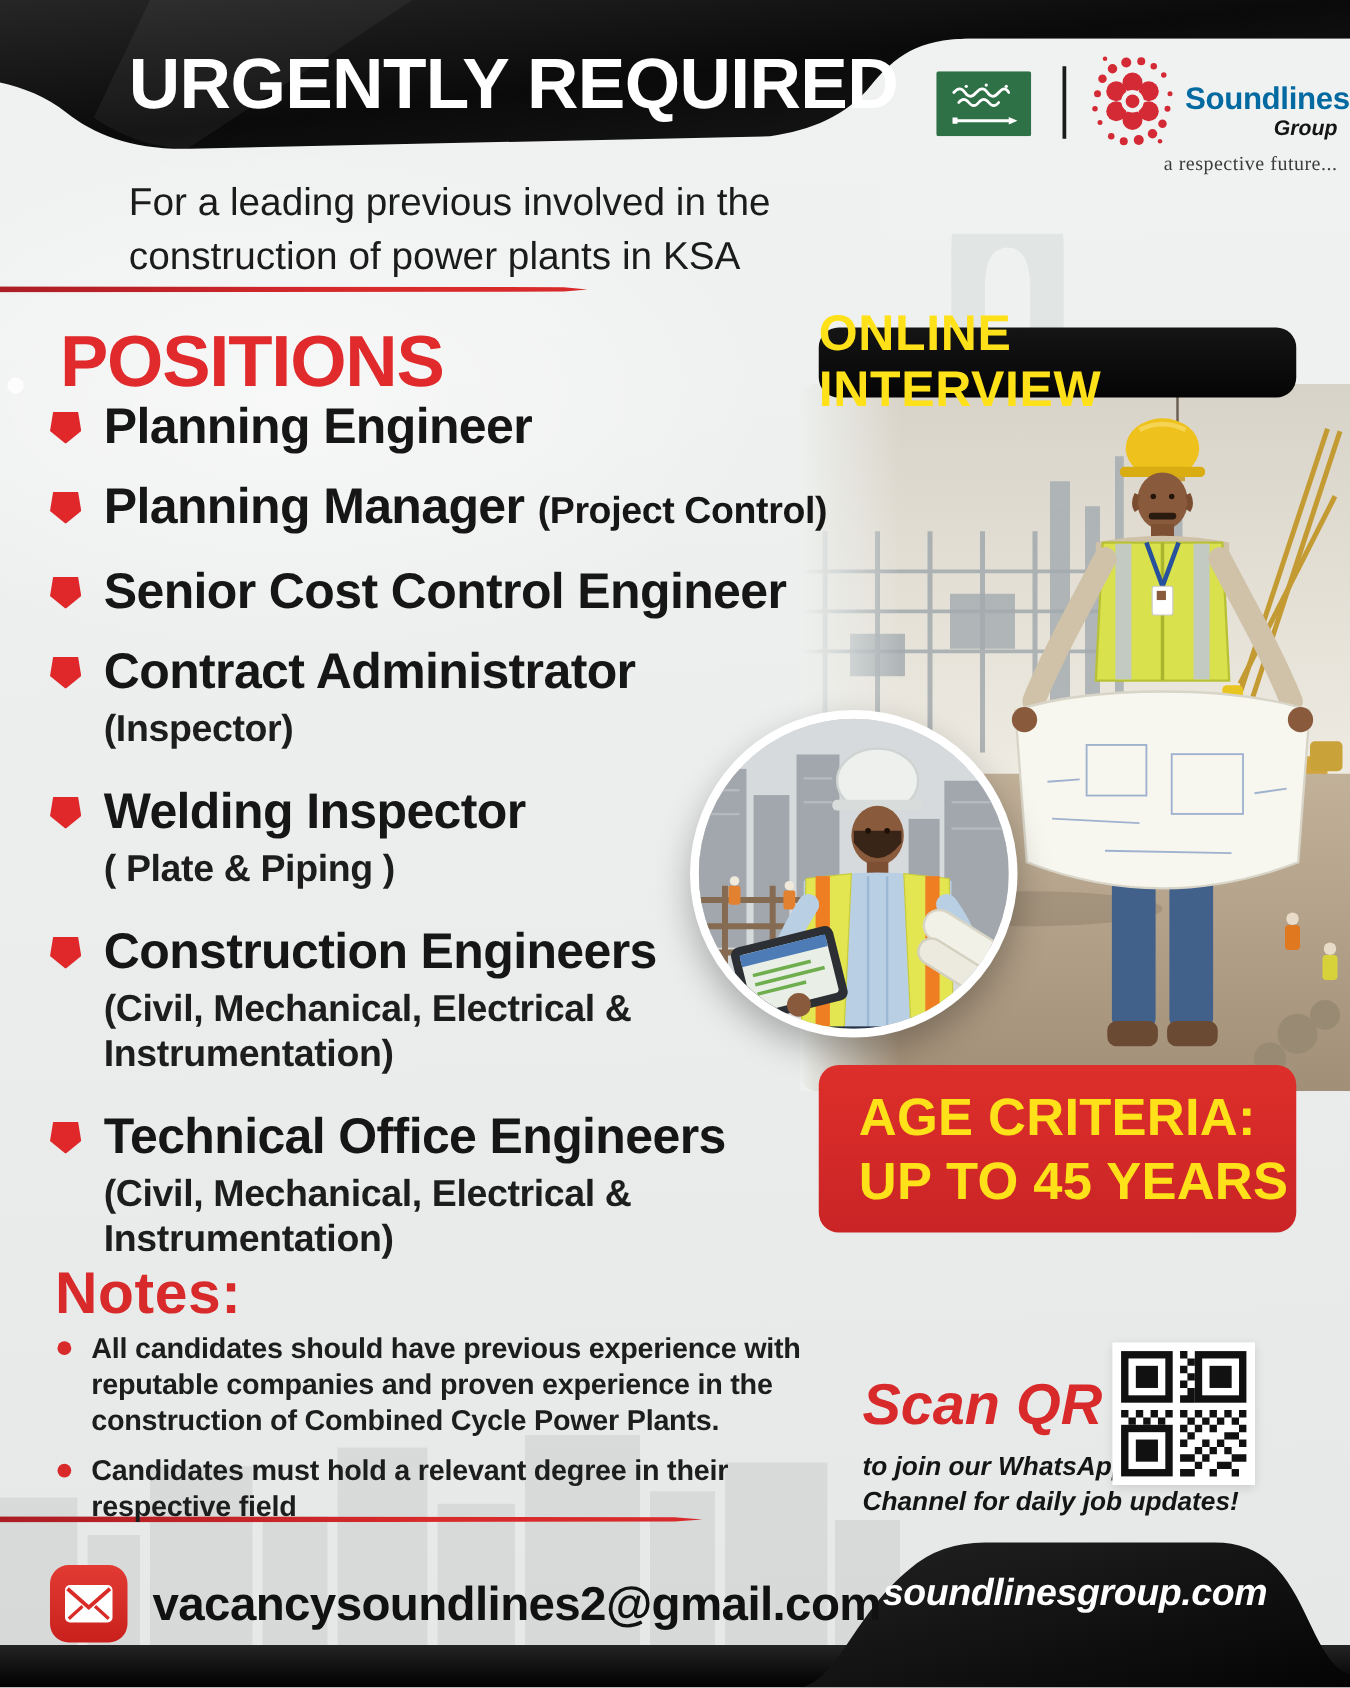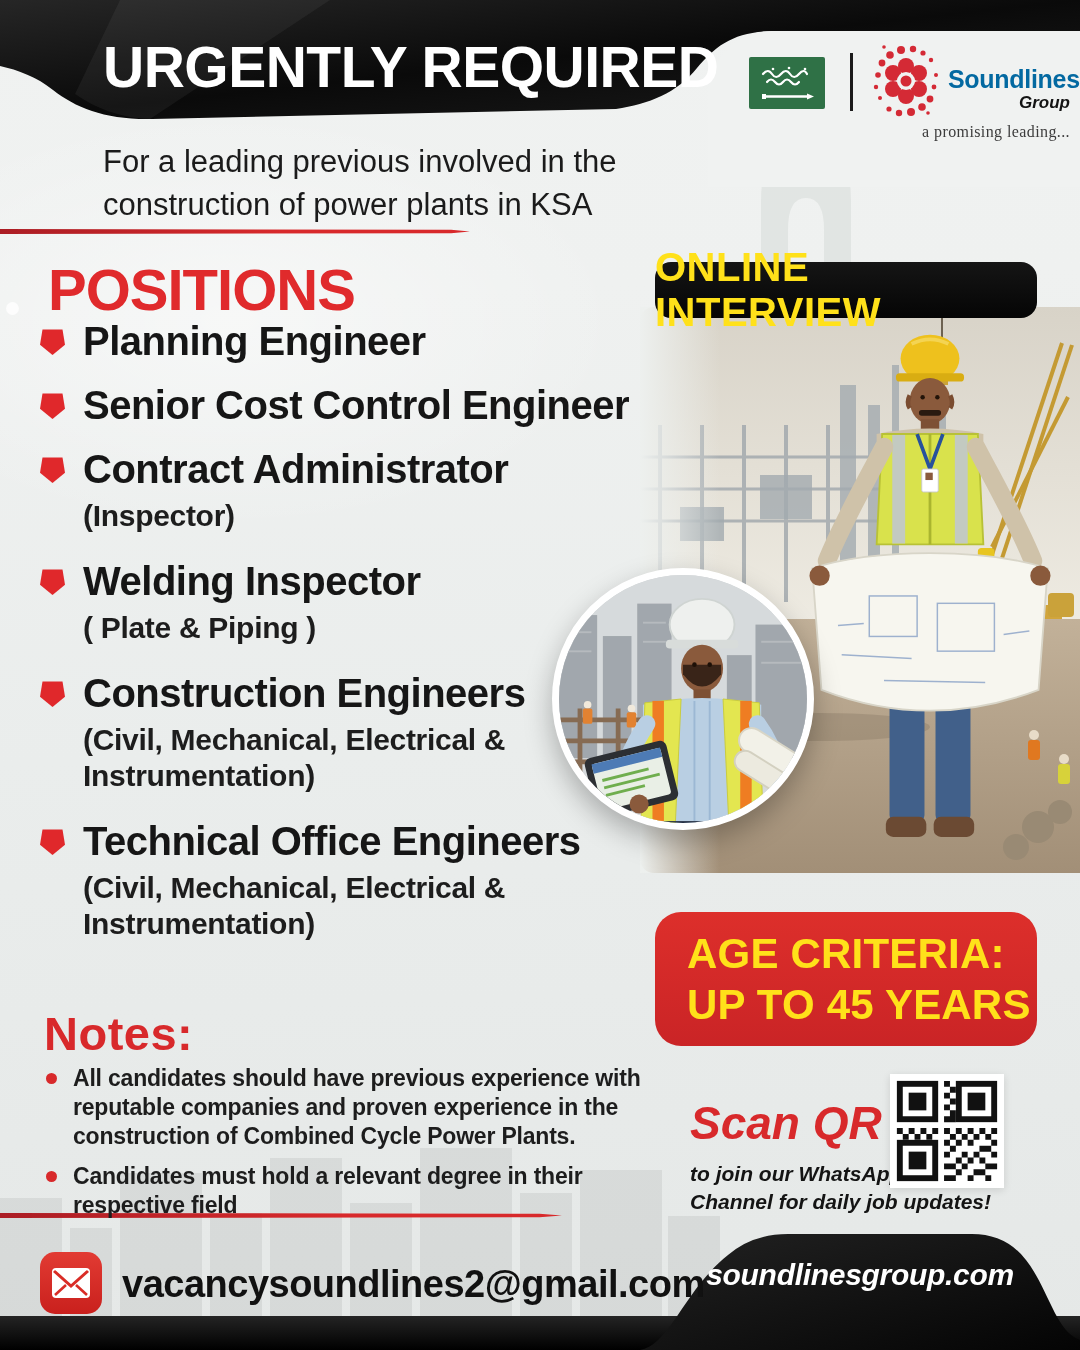--- a/index.html
+++ b/index.html
@@ -36,21 +36,21 @@
   .pos-note{font-size:30px;font-weight:700;color:#1d1d1d;line-height:36px;margin:6px 0 2px 43px;max-width:520px;letter-spacing:-.3px;}
   .mb-big{margin-bottom:24px;}
   
   .badge{left:655px;top:262px;width:382px;height:56px;background:linear-gradient(#151515,#050505);border-radius:16px;z-index:7;
          display:flex;align-items:center;justify-content:center;}
   .badge span{color:#ffe11a;font-size:40px;font-weight:700;letter-spacing:.5px;}
   .photo-main{left:640px;top:307px;width:440px;height:566px;z-index:1;border-radius:14px 0 0 14px;overflow:hidden;}
   .photo-fade{left:640px;top:307px;width:80px;height:566px;z-index:1;background:linear-gradient(90deg,#edf0ee 0%,rgba(237,240,238,0) 100%);}
   .photo-circle{left:552px;top:568px;width:248px;height:248px;border-radius:50%;border:7px solid #ffffff;
                 box-shadow:0 12px 28px rgba(0,0,0,.28);overflow:hidden;z-index:2;background:#d3d7d9;}
-  .age-box{left:655px;top:912px;width:382px;height:134px;border-radius:26px;background:linear-gradient(#dd2f2b,#ca2426);z-index:3;
+  .age-box{left:655px;top:852px;width:382px;height:134px;border-radius:16px;background:linear-gradient(#dd2f2b,#ca2426);z-index:3;
            padding:16px 0 0 32px;box-sizing:border-box;}
   .age-box div{color:#ffe11a;font-size:42px;font-weight:700;line-height:51px;letter-spacing:.2px;}
   
   .notes-heading{left:44px;top:1006px;font-size:47px;font-weight:700;color:#d8292b;letter-spacing:.5px;z-index:3;}
   .notes-list{left:46px;top:1064px;width:625px;z-index:3;}
   .note-item{display:flex;gap:16px;margin-bottom:11px;}
   .note-dot{flex:none;width:11px;height:11px;border-radius:50%;background:#d8292b;margin-top:9px;}
   .note-text{font-size:23px;font-weight:700;color:#1d1d1d;line-height:29px;letter-spacing:-.2px;}
   
   .qr-title{left:690px;top:1096px;font-size:46px;font-weight:700;font-style:italic;color:#d8292b;z-index:3;}
@@ -325,40 +325,47 @@
         <circle cx="31" cy="74" r="3.2"></circle>
           <circle cx="21" cy="70" r="2.6"></circle>
           <circle cx="66" cy="48" r="2.4"></circle>
         <circle cx="68" cy="36" r="2"></circle>
           <circle cx="16" cy="8" r="1.8"></circle>
           <circle cx="60" cy="74" r="1.8"></circle>
       </g>
     </svg>
     <div class="abs brand-name">Soundlines</div>
     <div class="abs brand-type">Group</div>
-    <div class="abs brand-tagline">a promising leading...</div>
+    <div class="abs brand-tagline">a respective future...</div>
   </div>
 
   <div class="abs subtitle">
     <div>For a leading previous involved in the</div>
     <div>construction of power plants in KSA</div>
   </div>
   <div class="abs taper taper1"></div>
 
   <div class="abs positions-heading">POSITIONS</div>
   <div class="abs white-dot"></div>
 
   <div class="abs badge">
     <span>ONLINE INTERVIEW</span>
   </div>
 
   <div class="abs pos-list">
     <div class="pos-item">
       <span class="pent"></span>
       <span class="pos-title">Planning Engineer</span>
+    </div>
+    <div class="pos-item">
+      <span class="pent"></span>
+      <span class="pos-title">
+        <span>Planning Manager</span>
+        <span class="pos-inline">(Project Control)</span>
+      </span>
     </div>
     <div class="pos-item">
       <span class="pent"></span>
       <span class="pos-title">Senior Cost Control Engineer</span>
     </div>
     <div>
       <div class="pos-item" style="margin-bottom:0;">
         <span class="pent"></span>
         <span class="pos-title">Contract Administrator</span>
       </div>

